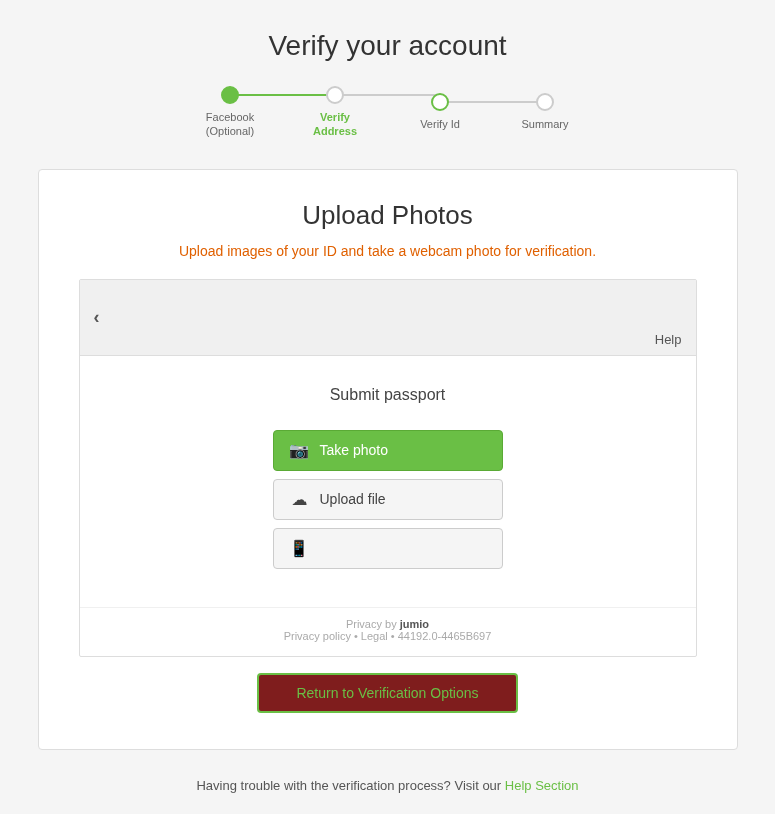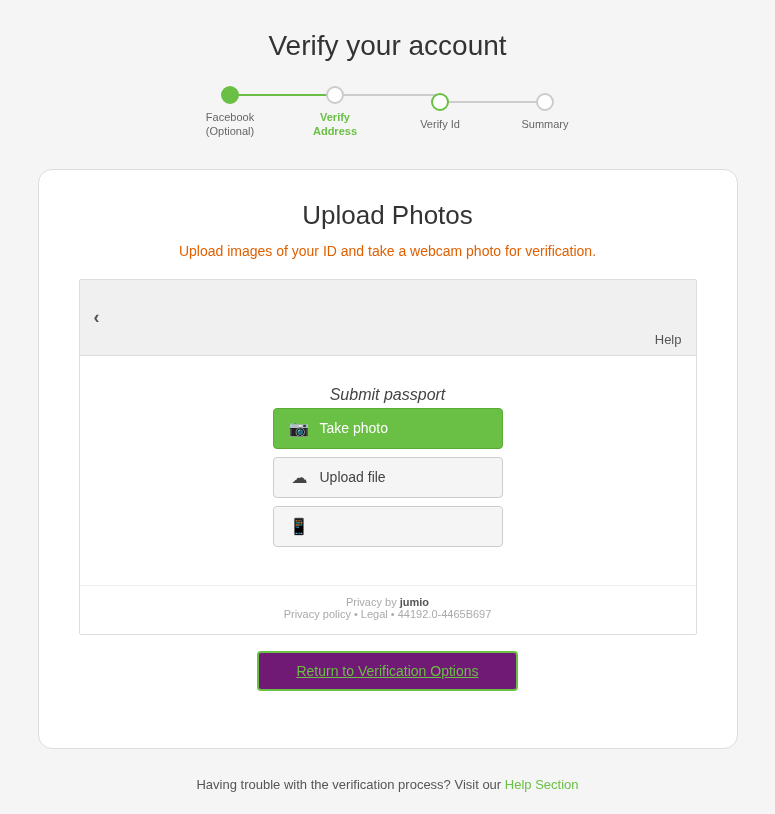--- a/index.html
+++ b/index.html
@@ -77,21 +77,21 @@
       z-index: 1;
     }
     .step-connector.done {
       background: #6abf45;
     }
 
     
     .main-card {
       background: #fff;
       border: 1px solid #ddd;
-      border-radius: 14px;
+      border-radius: 4px;
       width: 700px;
       min-height: 580px;
       padding: 0;
       display: flex;
       flex-direction: column;
       position: relative;
       margin-bottom: 20px;
     }
 
     
@@ -150,23 +150,22 @@
     .inner-panel-body {
       padding: 30px 20px 30px;
       display: flex;
       flex-direction: column;
       align-items: center;
     }
 
     .submit-title {
       font-size: 16px;
       color: #444;
-      margin-bottom: 4px;
-      text-align: center;
-      font-style: italic;
+      margin-bottom: 26px;
+      text-align: center;
     }
 
     
     .option-btn {
       width: 230px;
       padding: 10px 16px;
       border-radius: 4px;
       border: 1px solid #ccc;
       margin-bottom: 8px;
       display: flex;
@@ -201,26 +200,25 @@
       color: #555;
     }
 
     
     .return-btn {
       margin: 16px auto;
       display: block;
       padding: 10px 37px;
       border: 2px solid #6abf45;
       border-radius: 4px;
-      background: #701a75;
+      background: #7f1d1d;
       color: #6abf45;
       font-size: 14px;
       cursor: pointer;
       font-weight: 500;
-      text-decoration: underline;
     }
 
     
     .bottom-text {
       font-size: 13px;
       color: #555;
       text-align: center;
       margin-top: 8px;
     }
     .bottom-text a {

